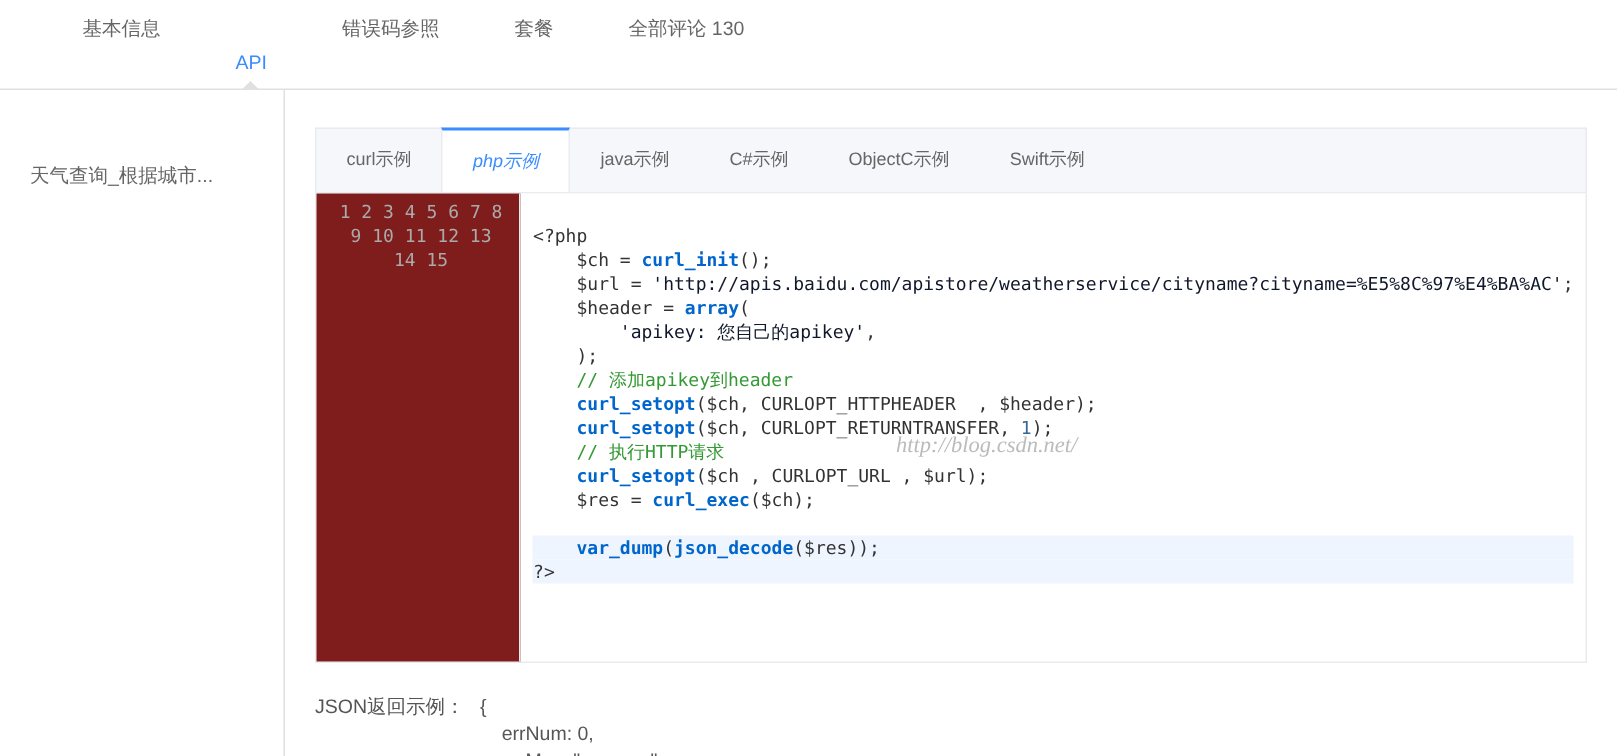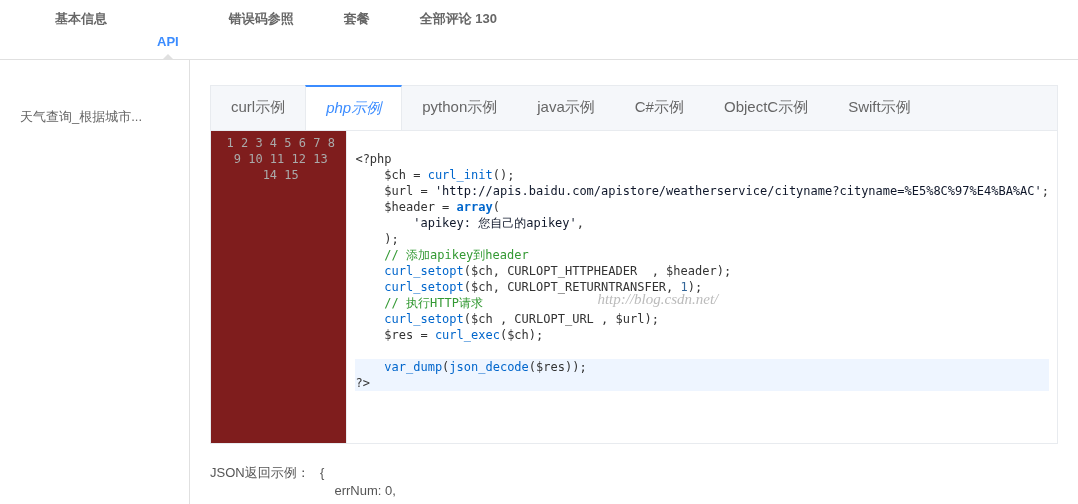--- a/index.html
+++ b/index.html
@@ -1,39 +1,39 @@
 <!DOCTYPE html>
 <html><head>
   <meta charset="utf-8">
   <style>
     * { margin: 0; padding: 0; box-sizing: border-box; }
     body { font-family: "Microsoft YaHei", Arial, sans-serif; font-size: 13px; color: #333; background: #fff; width: 1078px; }
     
     .top-tabs { display: flex; border-bottom: 1px solid #e0e0e0; padding-left: 30px; }
-    .top-tab { padding: 10px 25px; cursor: pointer; color: #666; position: relative; font-weight: bold; }
+    .top-tab { padding: 10px 25px; cursor: pointer; color: #666; position: relative; }
     .top-tab.active { color: #3b8cff; margin-top: 24px; }
     .top-tab.active::after { content: ''; position: absolute; bottom: -1px; left: 50%; transform: translateX(-50%); width: 0; height: 0; border-left: 6px solid transparent; border-right: 6px solid transparent; border-bottom: 6px solid #e0e0e0; }
     
     .main { display: flex; }
     .sidebar { width: 190px; border-right: 1px solid #e0e0e0; min-height: 470px; padding-top: 40px; }
     .sidebar-item { padding: 8px 20px; color: #666; cursor: pointer; }
     
     .content { flex: 1; padding: 25px 20px 0 20px; }
     
     .lang-tabs { display: flex; background: #f5f7fa; border: 1px solid #e8ebef; }
-    .lang-tab { padding: 12px 20px; cursor: pointer; color: #666; font-size: 15px; }
+    .lang-tab { padding: 12px 20px; cursor: pointer; color: #666; font-size: 12px; }
     .lang-tab.active { color: #3b8cff; background: #fff; border-top: 2px solid #3b8cff; margin-top: -1px; border-left: 1px solid #e8ebef; border-right: 1px solid #e8ebef; font-style: italic; }
     
     .code-box { border: 1px solid #e8ebef; border-top: none; display: flex; position: relative; font-family: Consolas, monospace; font-size: 12px; background: #fff; min-height: 290px; }
     .gutter { background: #7f1d1d; color: #aaa; text-align: center; padding: 4px 8px 4px 12px; line-height: 16px; user-select: none; border-right: 1px solid #e8ebef; }
     .code-lines { padding: 4px 8px; line-height: 16px; flex: 1; white-space: pre; position: relative; }
     .code-line { display: block; min-height: 16px; }
     .code-line.hl { background: #eef5ff; }
     .kw { color: #0066cc; font-weight: bold; }
-    .fn { color: #0066cc; font-weight: normal; }
+    .fn { color: #0066cc; font-weight: bold; }
     .str { color: #0f172a; }
     .cm { color: #339933; }
     .num { color: #336699; }
     .watermark { position: absolute; top: 160px; left: 250px; color: #bbb; font-style: italic; font-size: 15px; font-family: serif; pointer-events: none; }
     
     .json-block { margin-top: 20px; display: flex; color: #555; font-size: 13px; line-height: 18px; }
     .json-label { width: 110px; }
     .json-content { white-space: pre; font-family: Arial, sans-serif; }
   </style>
 </head>
@@ -49,21 +49,20 @@
 
 <div class="main">
   <div class="sidebar">
     <div class="sidebar-item">天气查询_根据城市...</div>
   </div>
 
   <div class="content">
     <div class="lang-tabs">
       <div class="lang-tab">curl示例</div>
       <div class="lang-tab active">php示例</div>
-      <div class="lang-tab">python示例</div>
       <div class="lang-tab">java示例</div>
       <div class="lang-tab">C#示例</div>
       <div class="lang-tab">ObjectC示例</div>
       <div class="lang-tab">Swift示例</div>
     </div>
 
     <div class="code-box">
       <div class="gutter"><span>1</span>
 <span>2</span>
 <span>3</span>

